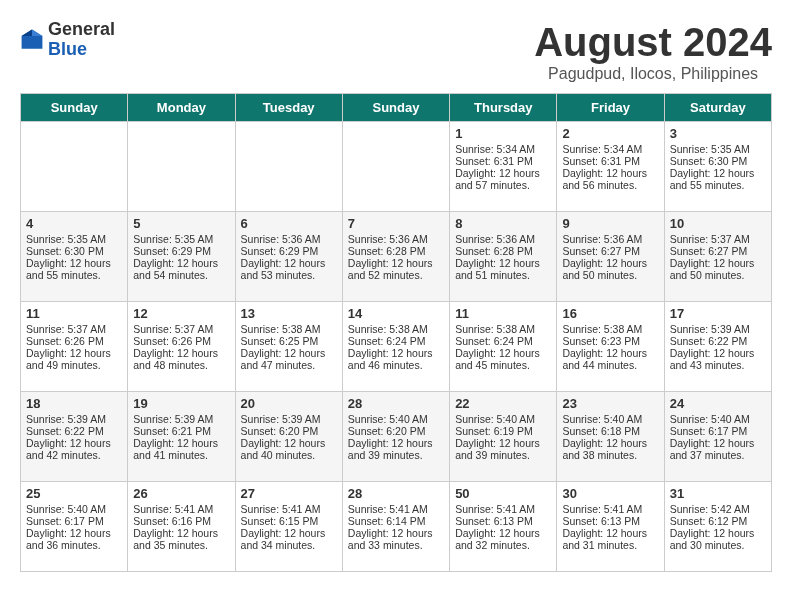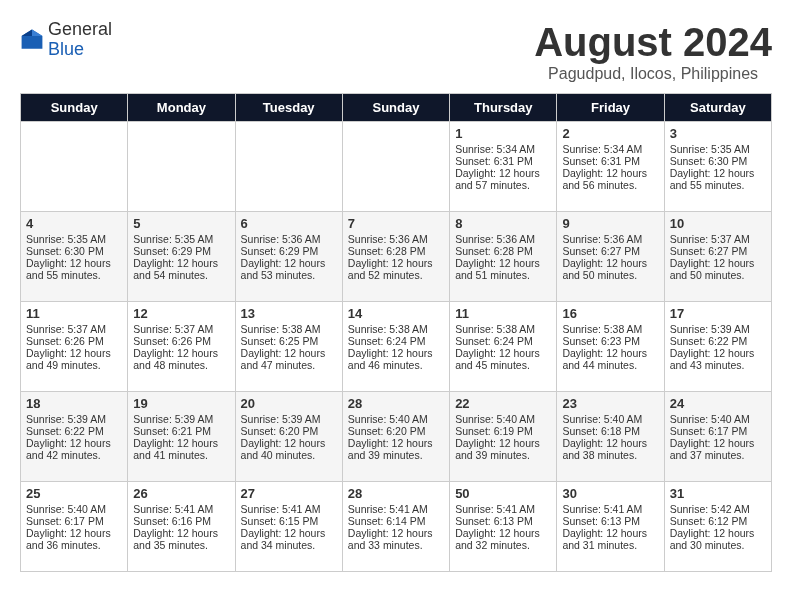--- a/index.html
+++ b/index.html
@@ -17,21 +17,21 @@
       margin-bottom: 10px;
     }
     .logo {
       display: flex;
       align-items: center;
     }
     .logo-text {
       display: flex;
       flex-direction: column;
       font-size: 18px;
-      font-weight: normal;
+      font-weight: bold;
       line-height: 1.1;
     }
     .logo-general { color: #333; }
     .logo-blue { color: #1a5fb4; }
     .logo-icon {
       width: 24px;
       height: 24px;
       margin-right: 4px;
     }
     .title-section {
@@ -46,21 +46,21 @@
       font-size: 16px;
       color: #555;
       text-align: center;
     }
     table {
       width: 100%;
       border-collapse: collapse;
       table-layout: fixed;
     }
     thead tr th {
-      background: #0f172a;
+      background: #0f766e;
       color: #fff;
       text-align: center;
       padding: 6px 4px;
       font-size: 13px;
       font-weight: bold;
       border: 1px solid #ccc;
     }
     tbody tr td {
       border: 1px solid #ccc;
       vertical-align: top;

